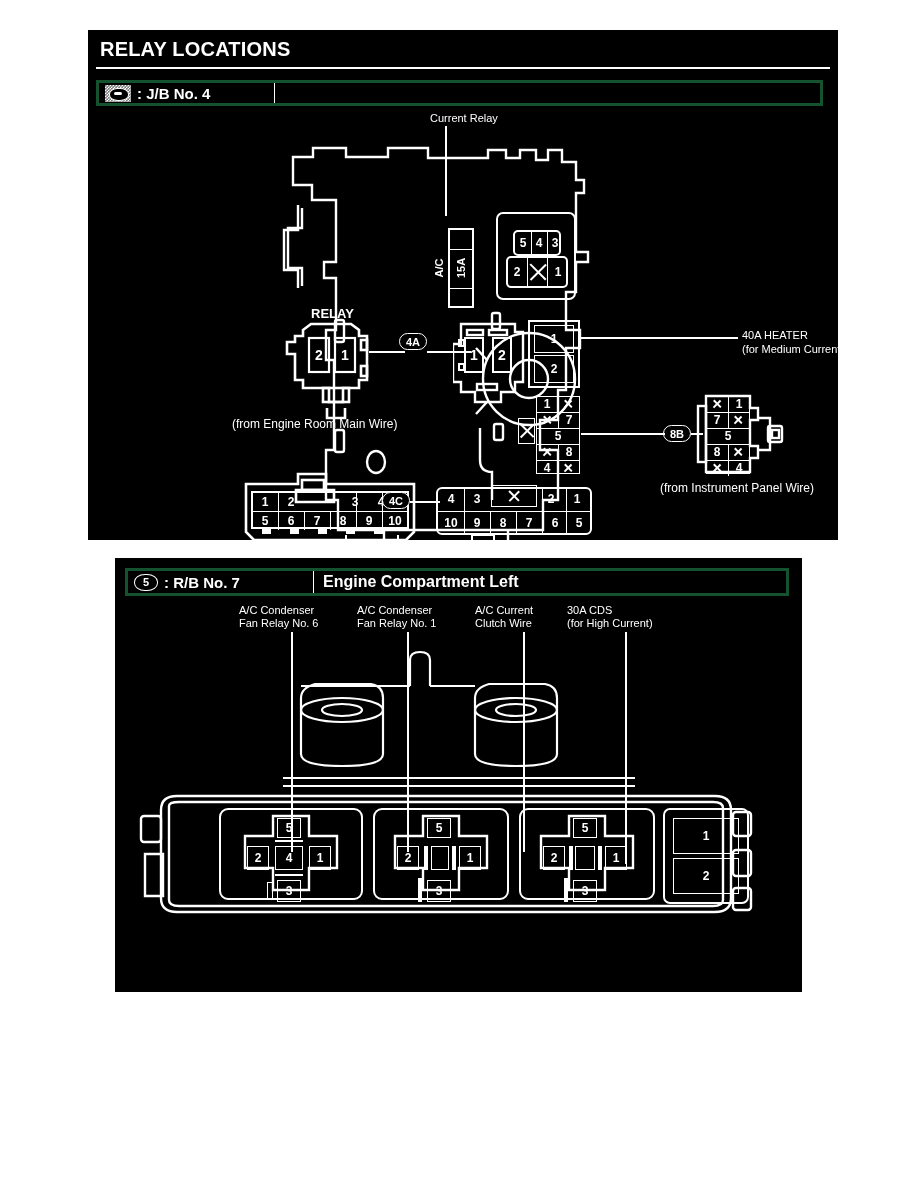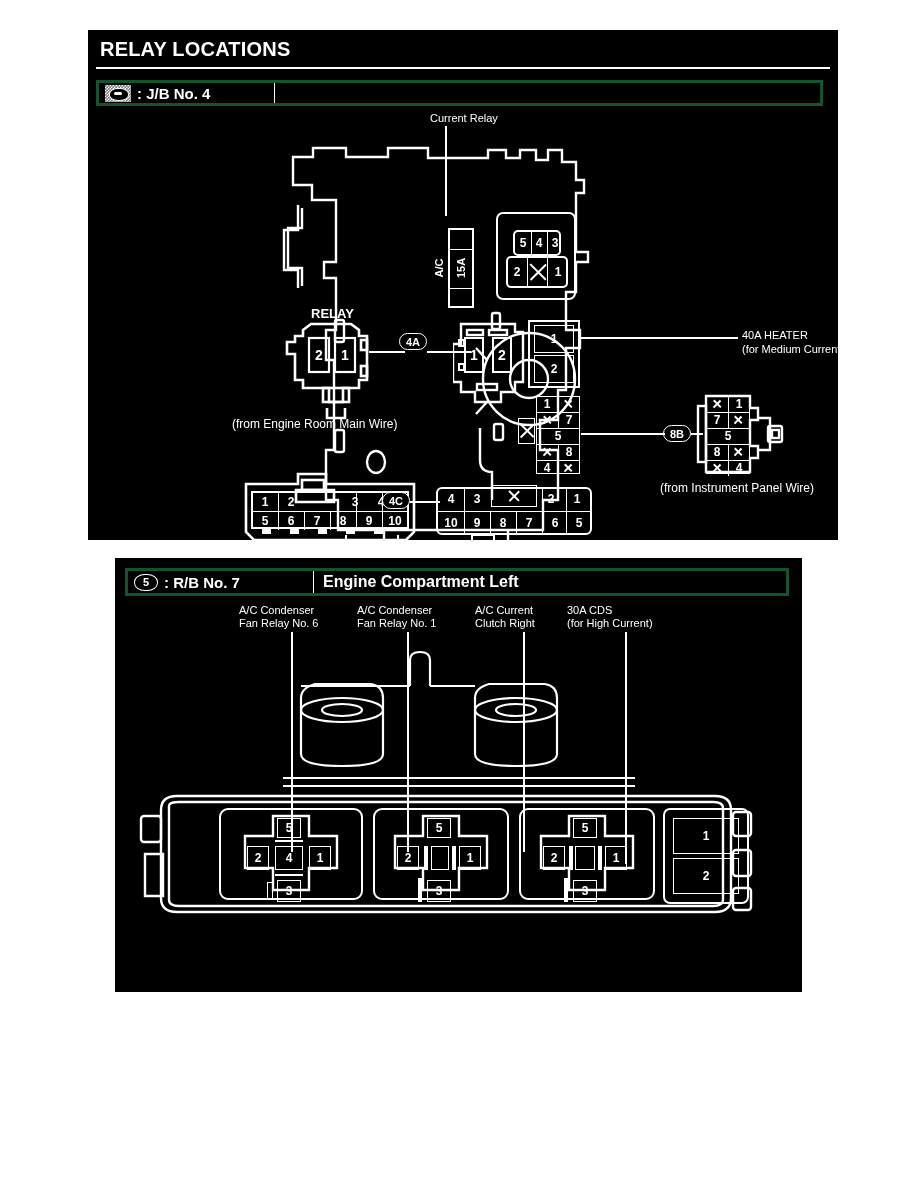--- a/index.html
+++ b/index.html
@@ -361,21 +361,21 @@
       <div class="cell-b">
         <span class="lbl-b">Engine Compartment Left</span>
       </div>
     </div>
 
     <div class="cap" style="left:124px;top:46px;">A/C Condenser</div>
     <div class="cap" style="left:124px;top:59px;">Fan Relay No. 6</div>
     <div class="cap" style="left:242px;top:46px;">A/C Condenser</div>
     <div class="cap" style="left:242px;top:59px;">Fan Relay No. 1</div>
     <div class="cap" style="left:360px;top:46px;">A/C Current</div>
-    <div class="cap" style="left:360px;top:59px;">Clutch Right</div>
+    <div class="cap" style="left:360px;top:59px;">Clutch Wire</div>
     <div class="cap" style="left:452px;top:46px;">30A CDS</div>
     <div class="cap" style="left:452px;top:59px;">(for High Current)</div>
 
     <div class="leader" style="left:176px;top:74px;height:220px;"></div>
     <div class="leader" style="left:292px;top:74px;height:220px;"></div>
     <div class="leader" style="left:408px;top:74px;height:220px;"></div>
     <div class="leader" style="left:510px;top:74px;height:232px;"></div>
 
     <svg width="687" height="434" style="position:absolute;left:0;top:0;">
       <g fill="none" stroke="#ffffff" stroke-width="2.2">

